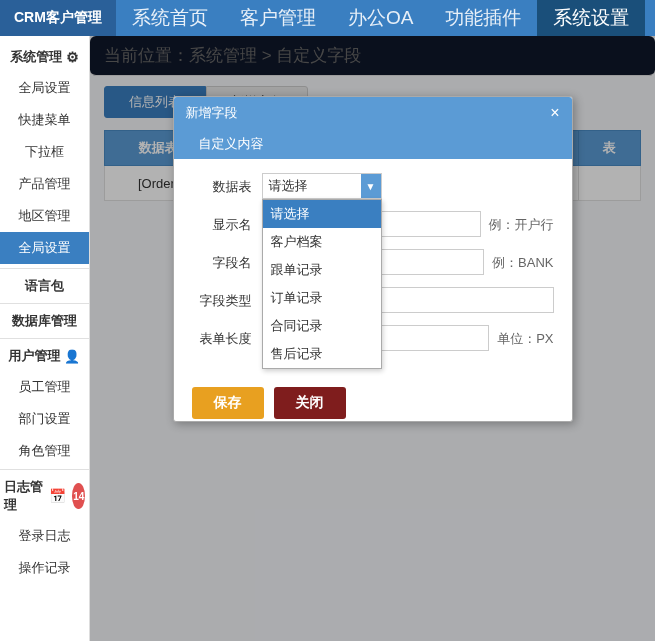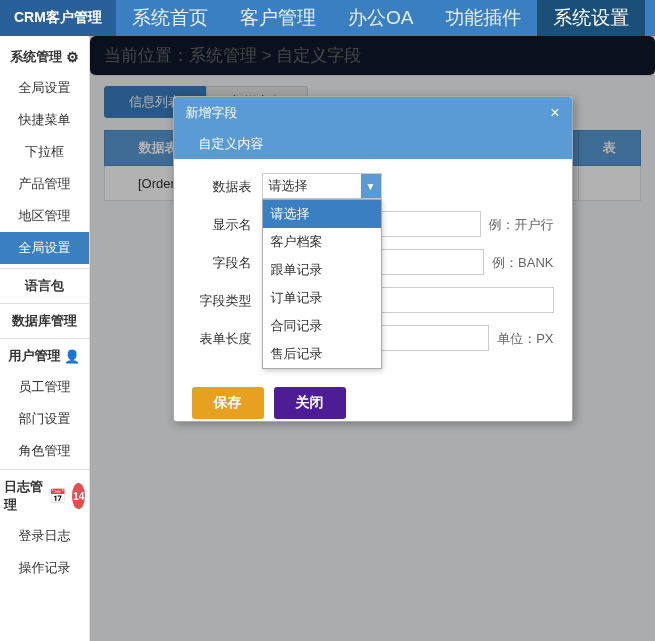--- a/index.html
+++ b/index.html
@@ -59,21 +59,21 @@
     .select-box { display: flex; align-items: center; border: 1px solid #ccc; background: #fff; height: 26px; width: 120px; cursor: pointer; position: relative; }
     .select-box-text { flex: 1; padding: 0 6px; font-size: 13px; color: #333; }
     .select-box-arrow { width: 20px; height: 100%; background: #5b9bd5; display: flex; align-items: center; justify-content: center; color: #fff; font-size: 10px; flex-shrink: 0; }
     .dropdown-list { position: absolute; top: 26px; left: 0; width: 120px; background: #fff; border: 1px solid #aaa; z-index: 200; box-shadow: 1px 2px 5px rgba(0,0,0,0.2); }
     .dropdown-item { padding: 5px 8px; font-size: 13px; color: #333; cursor: pointer; }
     .dropdown-item.selected { background: #3a7fc1; color: #fff; }
 
     
     .modal-footer { padding: 10px 18px 2px 18px; display: flex; gap: 10px; align-items: flex-start; }
     .btn-save { background: #e8a020; color: #fff; border: none; padding: 7px 22px; font-size: 14px; cursor: pointer; border-radius: 3px; font-weight: bold; }
-    .btn-close { background: #4c1d95; color: #fff; border: none; padding: 7px 22px; font-size: 14px; cursor: pointer; border-radius: 3px; font-weight: bold; }
+    .btn-close { background: #7f1d1d; color: #fff; border: none; padding: 7px 22px; font-size: 14px; cursor: pointer; border-radius: 3px; font-weight: bold; }
 
     
     .badge { background: #e05050; color: #fff; border-radius: 50%; font-size: 10px; width: 16px; height: 26px; display: inline-flex; align-items: center; justify-content: center; margin-left: 2px; }
 
     
     .gear-icon { font-size: 14px; }
     .person-icon { font-size: 13px; }
     .calendar-icon { font-size: 14px; }
   </style>
 </head>

